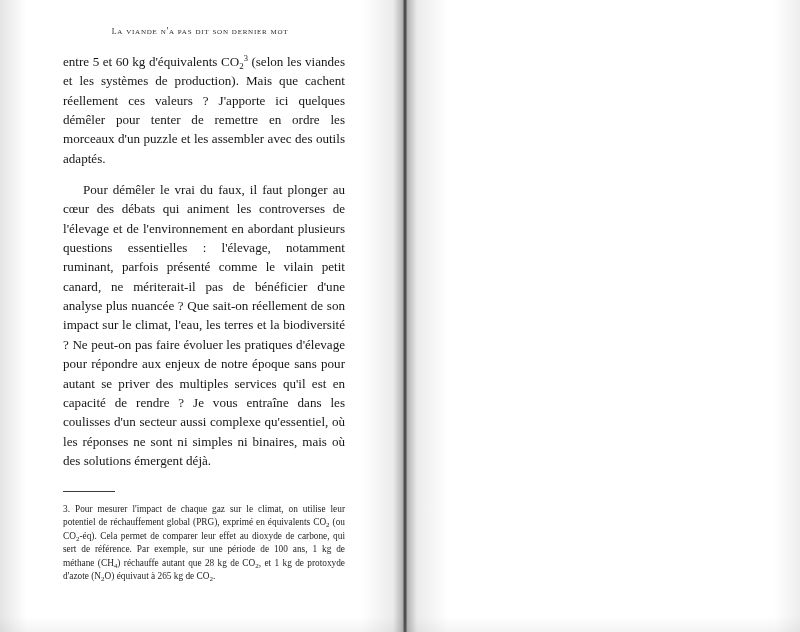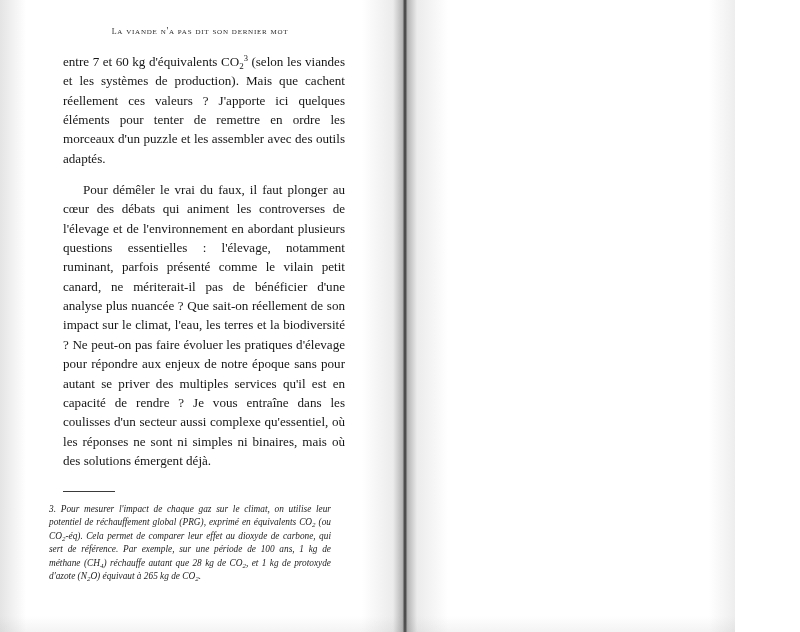--- a/index.html
+++ b/index.html
@@ -3,21 +3,21 @@
 <meta charset="utf-8">
 <style>
   html, body {
     margin: 0;
     padding: 0;
     background: #ffffff;
   }
 
   .spread {
     position: relative;
-    width: 735px;
+    width: 800px;
     height: 632px;
     background: #ffffff;
     overflow: hidden;
     font-family: "Liberation Serif", "DejaVu Serif", serif;
     color: #1a1a1a;
   }
 
   
   .edge-shade-left {
     position: absolute;
@@ -109,45 +109,44 @@
 
   
   .footnote-rule {
     position: absolute;
     left: 63px; top: 491px;
     width: 52px; height: 1px;
     background: #3a3a3a;
   }
   .footnote {
     position: absolute;
-    left: 49px; top: 503px;
+    left: 63px; top: 503px;
     width: 282px;
     font-size: 9.3px;
     line-height: 13.4px;
     text-align: justify;
     color: #1d1d1d;
-    font-style: italic;
   }
   .footnote p { margin: 0; }
   .footnote sub {
     font-size: 7px;
     top: 2px;
   }
 </style>
 </head>
 <body>
 
 <div class="spread">
 
   <div class="page page-left">
 
     <div class="running-head">La viande n'a pas dit son dernier mot</div>
 
     <div class="textblock tb-left">
-      <p><span>entre 7 et 60 kg d'équivalents CO</span><sub>2</sub><sup class="fn-ref">3</sup><span> (selon les viandes et les systèmes de production). Mais que cachent réellement ces valeurs ? J'apporte ici quelques éléments pour tenter de remettre en ordre les morceaux d'un puzzle et les assembler avec des outils adaptés.</span></p>
+      <p><span>entre 5 et 60 kg d'équivalents CO</span><sub>2</sub><sup class="fn-ref">3</sup><span> (selon les viandes et les systèmes de production). Mais que cachent réellement ces valeurs ? J'apporte ici quelques démêler pour tenter de remettre en ordre les morceaux d'un puzzle et les assembler avec des outils adaptés.</span></p>
       <p class="indent">Pour démêler le vrai du faux, il faut plonger au cœur des débats qui animent les controverses de l'élevage et de l'environnement en abordant plusieurs questions essentielles : l'élevage, notamment ruminant, parfois présenté comme le vilain petit canard, ne mériterait-il pas de bénéficier d'une analyse plus nuancée ? Que sait-on réellement de son impact sur le climat, l'eau, les terres et la biodiversité ? Ne peut-on pas faire évoluer les pratiques d'élevage pour répondre aux enjeux de notre époque sans pour autant se priver des multiples services qu'il est en capacité de rendre ? Je vous entraîne dans les coulisses d'un secteur aussi complexe qu'essentiel, où les réponses ne sont ni simples ni binaires, mais où des solutions émergent déjà.</p>
     </div>
 
     <div class="footnote-rule"></div>
 
     <div class="footnote">
       <p><span>3.</span><span> Pour mesurer l'impact de chaque gaz sur le climat, on utilise leur potentiel de réchauffement global (PRG), exprimé en équivalents CO</span><sub>2</sub><span> (ou CO</span><sub>2</sub><span>-éq). Cela permet de comparer leur effet au dioxyde de carbone, qui sert de référence. Par exemple, sur une période de 100 ans, 1 kg de méthane (CH</span><sub>4</sub><span>) réchauffe autant que 28 kg de CO</span><sub>2</sub><span>, et 1 kg de protoxyde d'azote (N</span><sub>2</sub><span>O) équivaut à 265 kg de CO</span><sub>2</sub><span>.</span></p>
     </div>
   </div>
 

